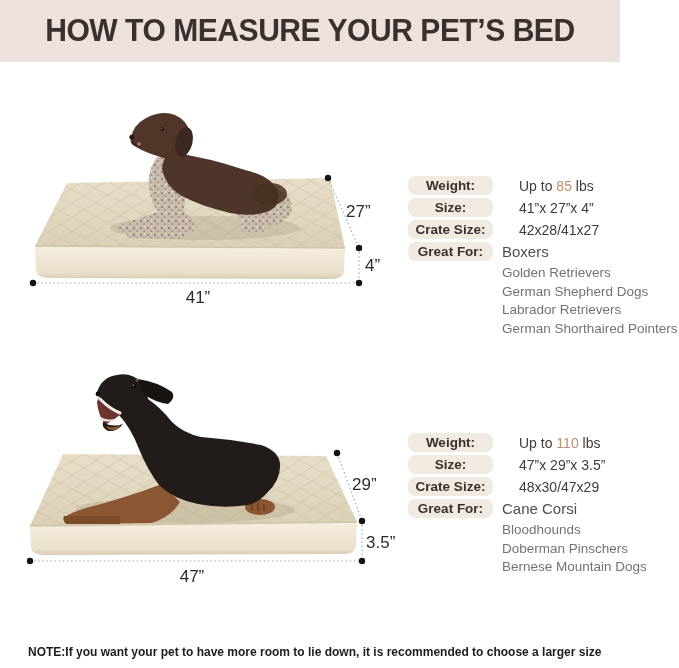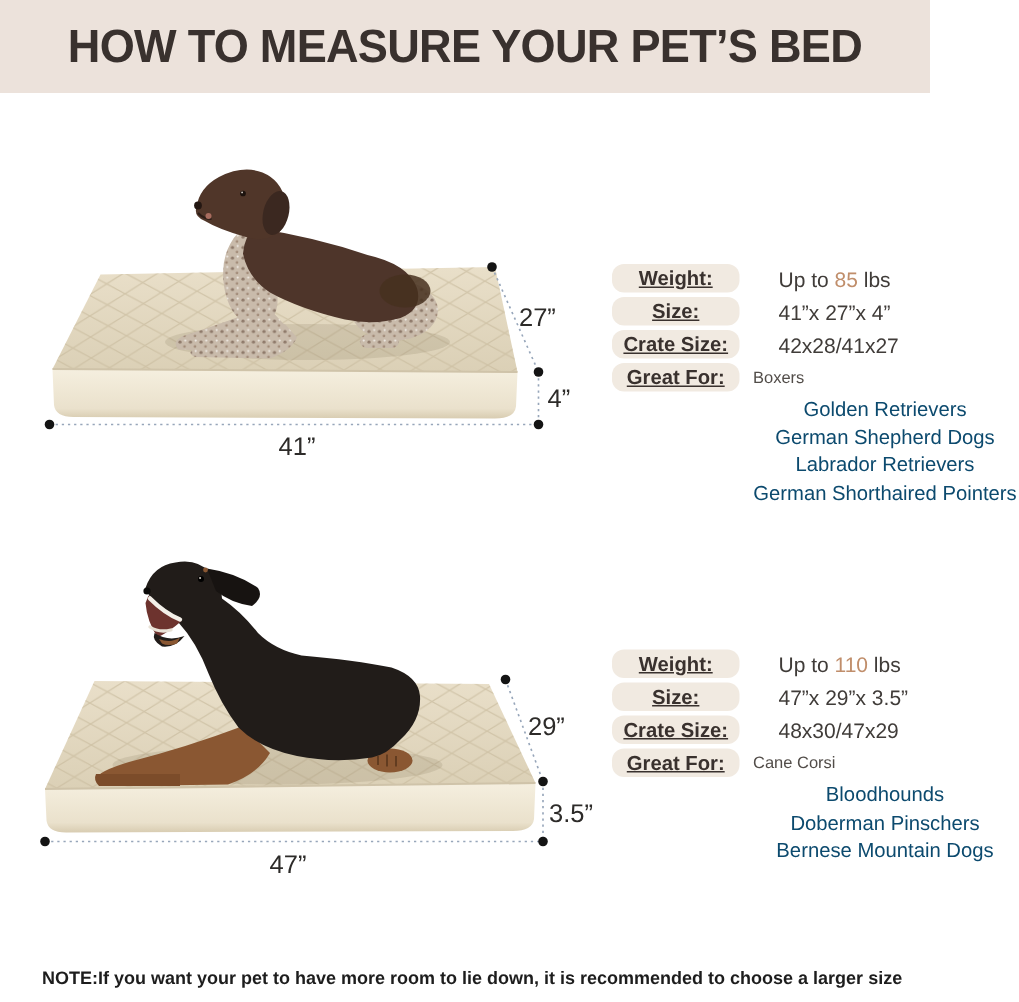--- a/index.html
+++ b/index.html
@@ -26,26 +26,26 @@
   .dim-line { stroke: #97a6ba; stroke-width: 1.1; stroke-dasharray: 1.5 2.6; fill: none; }
   .dim-dot  { fill: #141414; }
   .dimtext  { font-family: "Liberation Sans", sans-serif; font-size: 17px; fill: #2d2b29; }
   .specs { position: absolute; left: 408px; width: 270px; }
   #specs1 { top: 176px; }
   #specs2 { top: 433px; }
   .srow { display: flex; align-items: center; margin-bottom: 3px; height: 19px; }
   .pill {
     flex: 0 0 85px; width: 85px; height: 19px; line-height: 19px;
     background: #F1EAE1; border-radius: 8px; text-align: center;
-    font-weight: bold; font-size: 13.5px; color: #39312E; white-space: nowrap; text-decoration: underline;
+    font-weight: bold; font-size: 13.5px; color: #39312E; white-space: nowrap;
   }
   .val { margin-left: 26px; font-size: 14px; color: #403C39; white-space: nowrap; }
-  .gval { margin-left: 9px; font-size: 11px; color: #524D49; white-space: nowrap; }
+  .gval { margin-left: 9px; font-size: 15px; color: #524D49; white-space: nowrap; }
   .accent { color: var(--accent, #C08E6B); }
-  .gitem { padding-left: 94px; font-size: 13.5px; color: #0c4a6e; line-height: 18.5px; white-space: nowrap; text-align: center; }
+  .gitem { padding-left: 94px; font-size: 13.5px; color: #737373; line-height: 18.5px; white-space: nowrap; }
   .note {
     position: absolute; left: 28px; top: 645px;
     font-size: 12px; font-weight: bold; color: #1d1d1d; white-space: nowrap;
   }
 </style>
 </head>
 <body>
 
 <header class="titlebar" style="background: rgb(236, 226, 219);">
   <h1>HOW TO MEASURE YOUR PET’S BED</h1>

